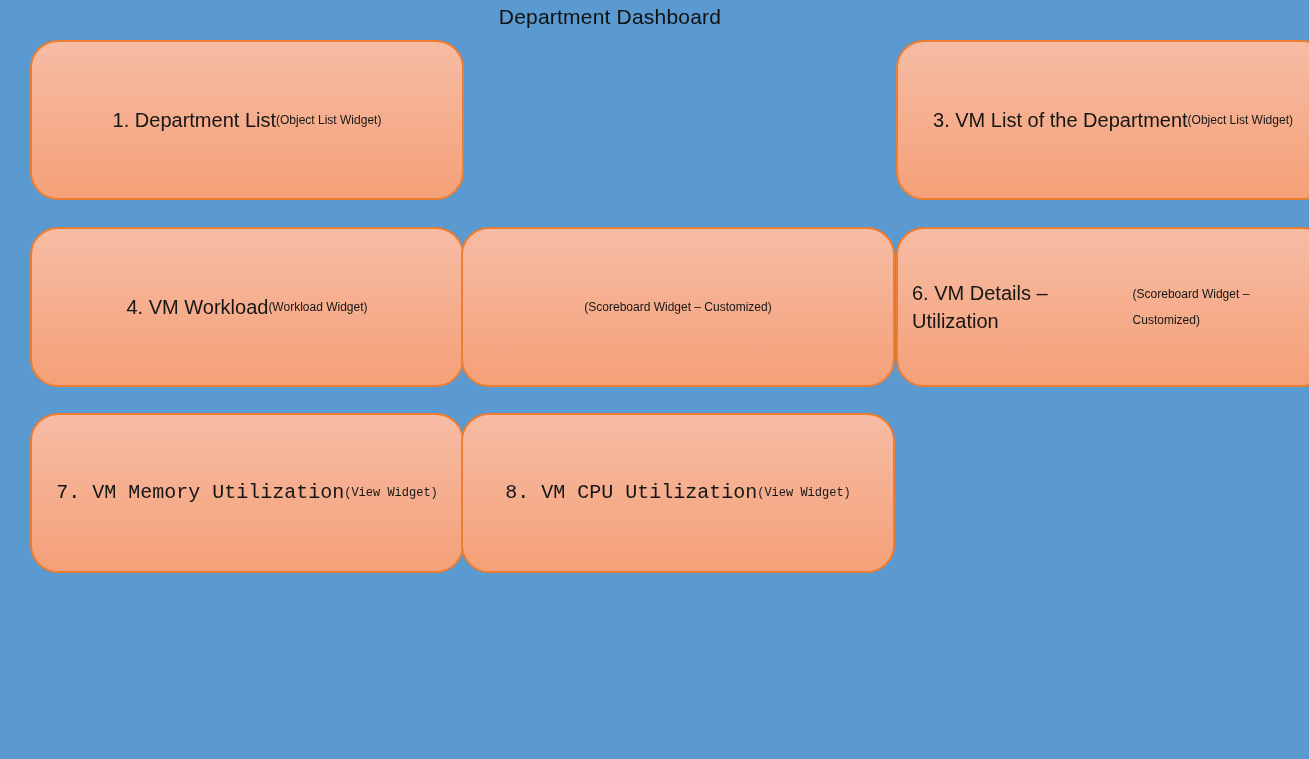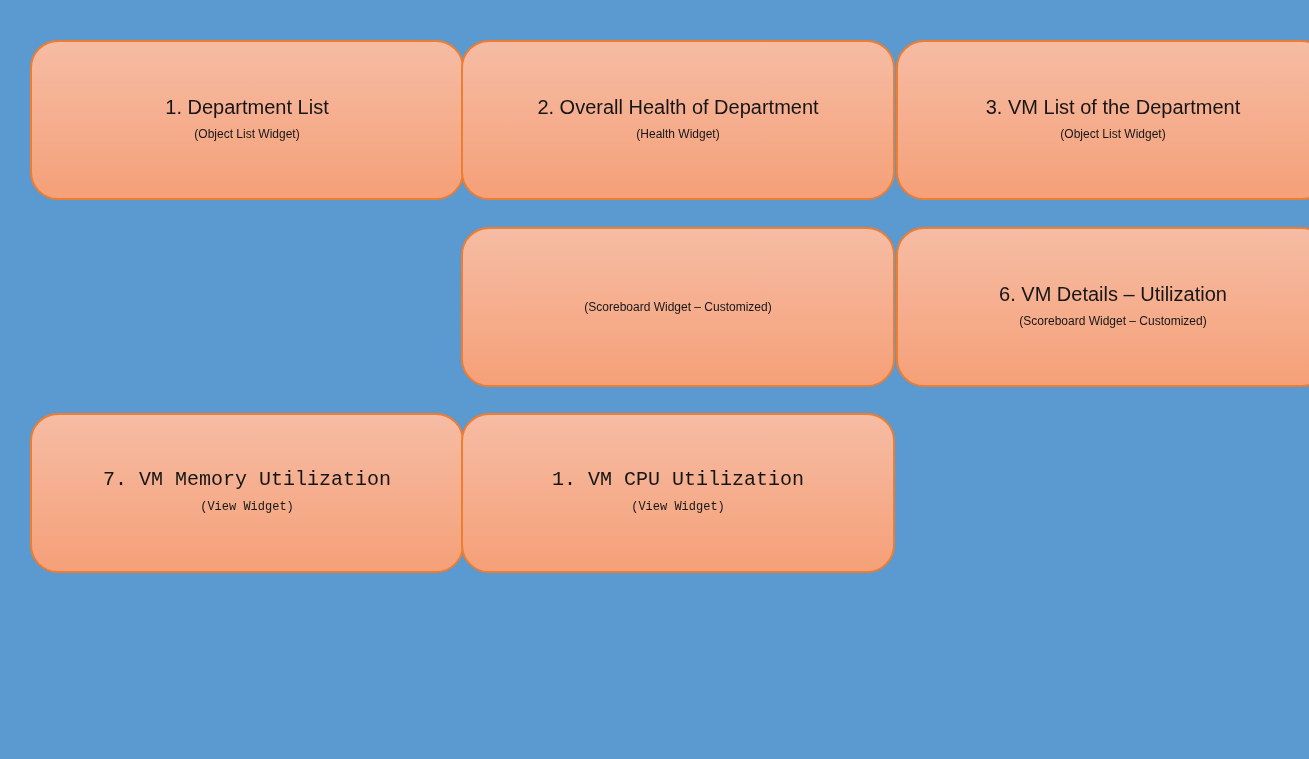--- a/index.html
+++ b/index.html
@@ -28,24 +28,23 @@
   }
   .widget-box {
     position: absolute;
     width: 434px;
     height: 160px;
     box-sizing: border-box;
     border: 2px solid var(--box-border, #ED7D31);
     border-radius: 28px;
     background: linear-gradient(to bottom, var(--box-top, #F6BCA4), var(--box-bottom, #F5A078));
     display: flex;
-    flex-direction: column;
     align-items: center;
     justify-content: center;
-    text-align: right;
+    text-align: left;
     padding: 0 14px;
   }
   .widget-title {
     font-size: 20px;
     line-height: 28px;
     color: #161616;
   }
   .widget-subtitle {
     font-size: 12px;
     line-height: 26px;
@@ -59,51 +58,52 @@
   .row-0 { top: 40px; }
   .row-1 { top: 227px; }
   .row-2 { top: 413px; font-family: Liberation Mono, monospace; }
   .row-3 { top: 593px; }
 </style>
 </head>
 <body>
 
 <div class="slide">
 
+  <div class="slide-title">Department Dashboard</div>
 
   <div class="widget-box col-0 row-0">
     <div class="widget-title">1. Department List</div>
     <div class="widget-subtitle">(Object List Widget)</div>
   </div>
 
-  <div class="widget-box col-1 row-0">
-    <div class="widget-title">2. Overall Health of Department</div>
-    <div class="widget-subtitle">(Health Widget)</div>
-  </div>
 
   <div class="widget-box col-2 row-0">
     <div class="widget-title">3. VM List of the Department</div>
     <div class="widget-subtitle">(Object List Widget)</div>
   </div>
 
+  <div class="widget-box col-0 row-1">
+    <div class="widget-title">4. VM Workload</div>
+    <div class="widget-subtitle">(Workload Widget)</div>
+  </div>
 
   <div class="widget-box col-1 row-1">
     <div class="widget-subtitle">(Scoreboard Widget – Customized)</div>
   </div>
 
   <div class="widget-box col-2 row-1">
     <div class="widget-title">6. VM Details – Utilization</div>
     <div class="widget-subtitle">(Scoreboard Widget – Customized)</div>
   </div>
 
   <div class="widget-box col-0 row-2">
     <div class="widget-title">7. VM Memory Utilization</div>
     <div class="widget-subtitle">(View Widget)</div>
   </div>
 
   <div class="widget-box col-1 row-2">
-    <div class="widget-title">1. VM CPU Utilization</div>
+    <div class="widget-title">8. VM CPU Utilization</div>
     <div class="widget-subtitle">(View Widget)</div>
   </div>
 
 
 
 </div>
 
 </body></html>

